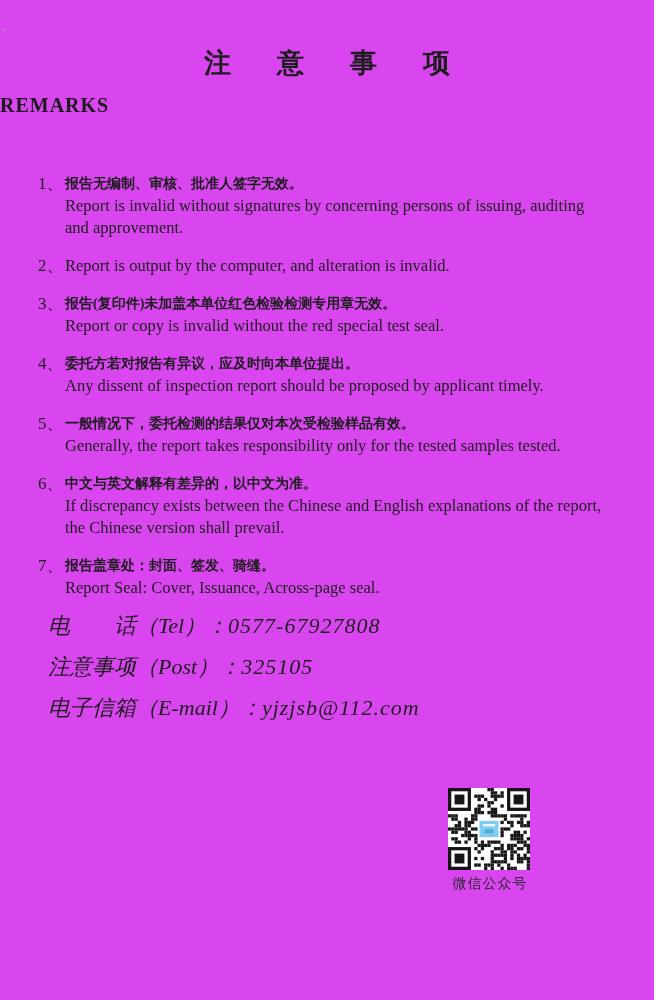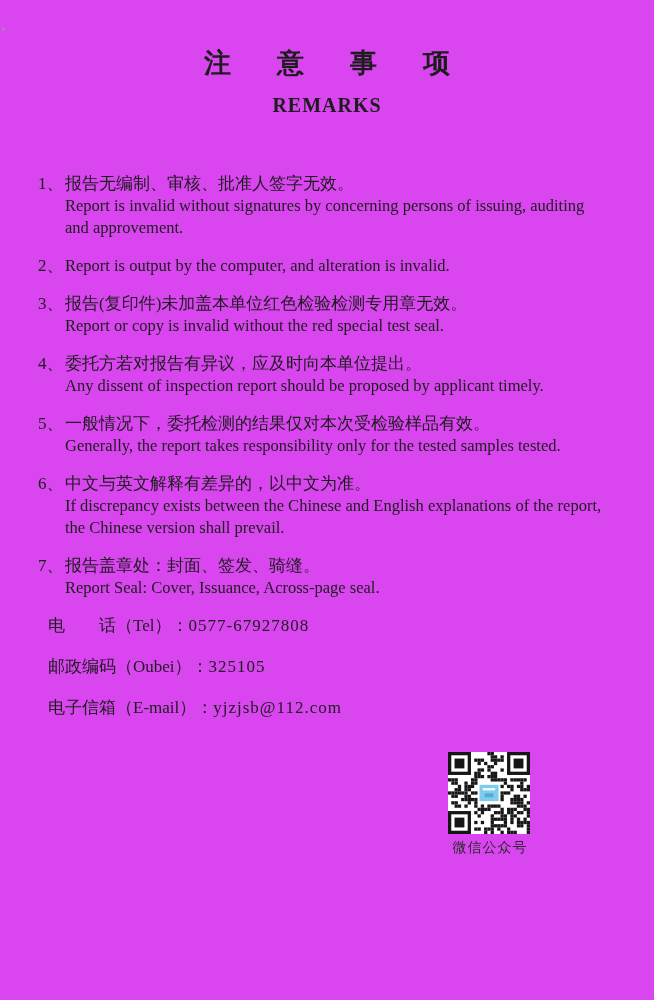--- a/index.html
+++ b/index.html
@@ -13,48 +13,49 @@
   }
   .title-zh{
     margin:0;padding-top:46px;
     text-align:center;
     font-size:27px;font-weight:bold;
     letter-spacing:46px;padding-left:46px;
     line-height:34px;
   }
   .title-en{
     margin:14px 0 0 0;
-    text-align:center;
+    text-align:left;
     font-size:20px;font-weight:bold;
     letter-spacing:1px;
   }
   .items{margin:56px 0 0 38px;}
   .item{display:flex;margin-bottom:16px;}
   .item .num{
     flex:none;width:27px;
     font-size:17px;line-height:22px;
   }
   .item .txt{max-width:545px;}
-  .item .zh{font-size:17px;line-height:22px;}
+  .item .zh{font-size:14px;line-height:22px;font-weight:bold;}
   .item .en{font-size:16.5px;line-height:22px;}
   .address{
     margin:58px 0 0 48px;
     width:580px;
     font-size:17px;line-height:25px;
   }
   .address .en{font-size:16.5px;}
   .contact{margin:13px 0 0 48px;}
   .contact .row{
-    font-size:17px;line-height:22px;
+    font-size:22px;line-height:22px;
     margin-bottom:19px;
     white-space:nowrap;
+    font-style:italic;
   }
   .contact .cvalue{letter-spacing:1px;}
   .qr-block{
-    position:absolute;left:448px;top:752px;
+    position:absolute;left:448px;top:788px;
     width:84px;text-align:center;
   }
   .qr-block svg{display:block;width:82px;height:82px;background:#fff;}
   .qr-caption{
     margin-top:5px;
     font-size:14px;letter-spacing:1px;color:#2a2a2a;
   }
   .speck{position:absolute;left:2px;top:28px;width:3px;height:3px;background:#9a9a9a;opacity:.6;}
 </style>
 </head>
@@ -116,21 +117,21 @@
       </div>
     </div>
   </div>
 
 
   <div class="contact">
     <div class="row">
       <span class="clabel">电　　话（Tel）：</span><span class="cvalue">0577-67927808</span>
     </div>
     <div class="row">
-      <span class="clabel">邮政编码（Oubei）：</span><span class="cvalue">325105</span>
+      <span class="clabel">注意事项（Post）：</span><span class="cvalue">325105</span>
     </div>
     <div class="row">
       <span class="clabel">电子信箱（E-mail）：</span><span class="cvalue">yjzjsb@112.com</span>
     </div>
   </div>
 
   <div class="qr-block">
     <svg viewBox="0 0 25 25" xmlns="http://www.w3.org/2000/svg">
         <g fill="#161616">
           <rect x="0" y="0" width="7" height="7"></rect>

